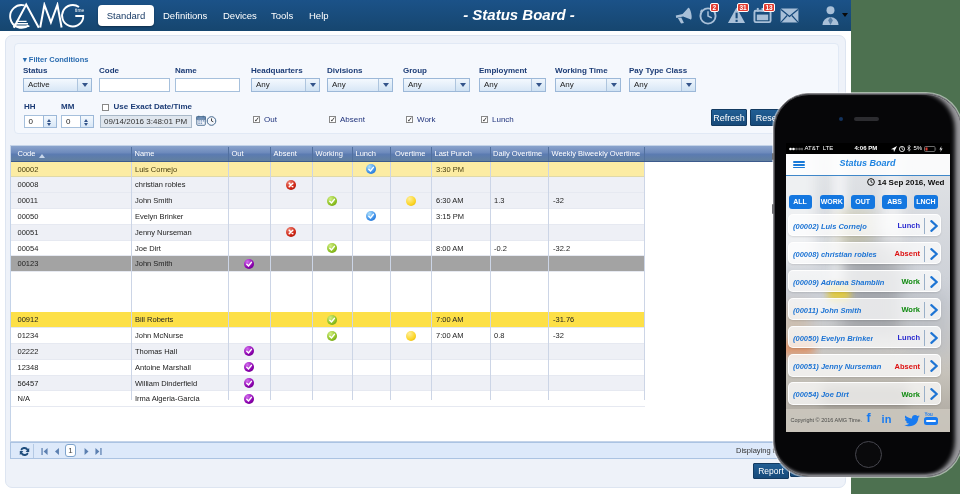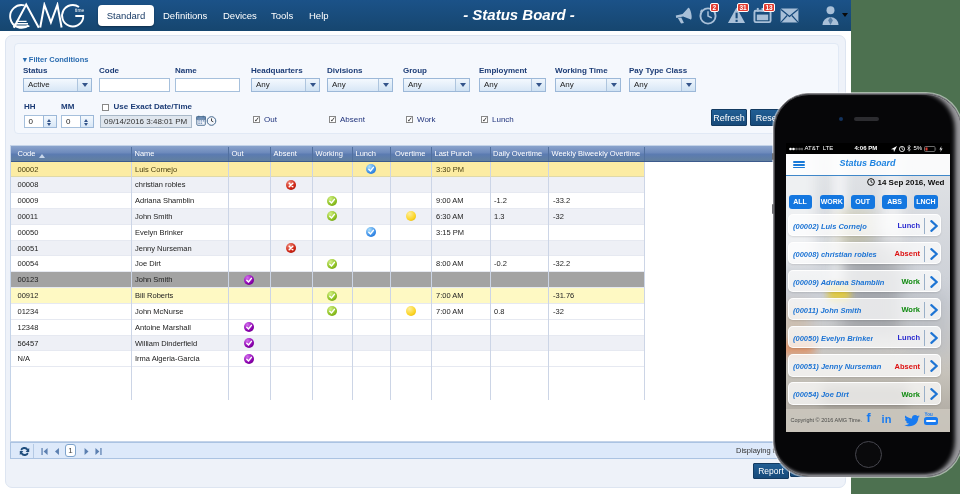--- a/index.html
+++ b/index.html
@@ -198,32 +198,20 @@
           </div>
           <div class="row" style="background:#eef0f6;">
             <span style="left:6.5px">00008</span>
             <span style="left:124px">christian robles</span>
             <span class="ball b-red" style="left:275.0px">
               <svg width="10" height="10" viewBox="0 0 10 10" style="position:absolute;left:0;top:0">
                 <path d="M3.2 3.2 L6.8 6.8 M6.8 3.2 L3.2 6.8" stroke="#fff" stroke-width="1.5" fill="none" stroke-linecap="round"></path>
               </svg>
             </span>
           </div>
-          <div class="row" style="background:#fff;">
-            <span style="left:6.5px">00009</span>
-            <span style="left:124px">Adriana Shamblin</span>
-            <span class="ball b-green" style="left:316.0px">
-              <svg width="10" height="10" viewBox="0 0 10 10" style="position:absolute;left:0;top:0">
-                <path d="M2.8 5.3 L4.5 7 L7.4 3.4" stroke="#fff" stroke-width="1.5" fill="none" stroke-linecap="round"></path>
-              </svg>
-            </span>
-            <span style="left:425px">9:00 AM</span>
-            <span style="left:483px">-1.2</span>
-            <span style="left:542px">-33.2</span>
-          </div>
           <div class="row" style="background:#eef0f6;">
             <span style="left:6.5px">00011</span>
             <span style="left:124px">John Smith</span>
             <span class="ball b-green" style="left:316.0px">
               <svg width="10" height="10" viewBox="0 0 10 10" style="position:absolute;left:0;top:0">
                 <path d="M2.8 5.3 L4.5 7 L7.4 3.4" stroke="#fff" stroke-width="1.5" fill="none" stroke-linecap="round"></path>
               </svg>
             </span>
             <span class="ball b-yellow" style="left:394.5px"></span>
             <span style="left:425px">6:30 AM</span>
@@ -263,21 +251,21 @@
           </div>
           <div class="row" style="background:#a3a3a3;">
             <span style="left:6.5px">00123</span>
             <span style="left:124px">John Smith</span>
             <span class="ball b-purple" style="left:233.0px">
               <svg width="10" height="10" viewBox="0 0 10 10" style="position:absolute;left:0;top:0">
                 <path d="M2.8 5.3 L4.5 7 L7.4 3.4" stroke="#fff" stroke-width="1.5" fill="none" stroke-linecap="round"></path>
               </svg>
             </span>
           </div>
-          <div class="row" style="background:#fef9c3;">
+          <div class="row" style="background:#fde047;margin-top:40px;">
             <span style="left:6.5px">00912</span>
             <span style="left:124px">Bill Roberts</span>
             <span class="ball b-green" style="left:316.0px">
               <svg width="10" height="10" viewBox="0 0 10 10" style="position:absolute;left:0;top:0">
                 <path d="M2.8 5.3 L4.5 7 L7.4 3.4" stroke="#fff" stroke-width="1.5" fill="none" stroke-linecap="round"></path>
               </svg>
             </span>
             <span style="left:425px">7:00 AM</span>
             <span style="left:542px">-31.76</span>
           </div>
@@ -286,20 +274,29 @@
             <span style="left:124px">John McNurse</span>
             <span class="ball b-green" style="left:316.0px">
               <svg width="10" height="10" viewBox="0 0 10 10" style="position:absolute;left:0;top:0">
                 <path d="M2.8 5.3 L4.5 7 L7.4 3.4" stroke="#fff" stroke-width="1.5" fill="none" stroke-linecap="round"></path>
               </svg>
             </span>
             <span class="ball b-yellow" style="left:394.5px"></span>
             <span style="left:425px">7:00 AM</span>
             <span style="left:483px">0.8</span>
             <span style="left:542px">-32</span>
+          </div>
+          <div class="row" style="background:#eef0f6;">
+            <span style="left:6.5px">02222</span>
+            <span style="left:124px">Thomas Hall</span>
+            <span class="ball b-purple" style="left:233.0px">
+              <svg width="10" height="10" viewBox="0 0 10 10" style="position:absolute;left:0;top:0">
+                <path d="M2.8 5.3 L4.5 7 L7.4 3.4" stroke="#fff" stroke-width="1.5" fill="none" stroke-linecap="round"></path>
+              </svg>
+            </span>
           </div>
           <div class="row" style="background:#fff;text-decoration:underline;">
             <span style="left:6.5px">12348</span>
             <span style="left:124px">Antoine Marshall</span>
             <span class="ball b-purple" style="left:233.0px">
               <svg width="10" height="10" viewBox="0 0 10 10" style="position:absolute;left:0;top:0">
                 <path d="M2.8 5.3 L4.5 7 L7.4 3.4" stroke="#fff" stroke-width="1.5" fill="none" stroke-linecap="round"></path>
               </svg>
             </span>
           </div>

